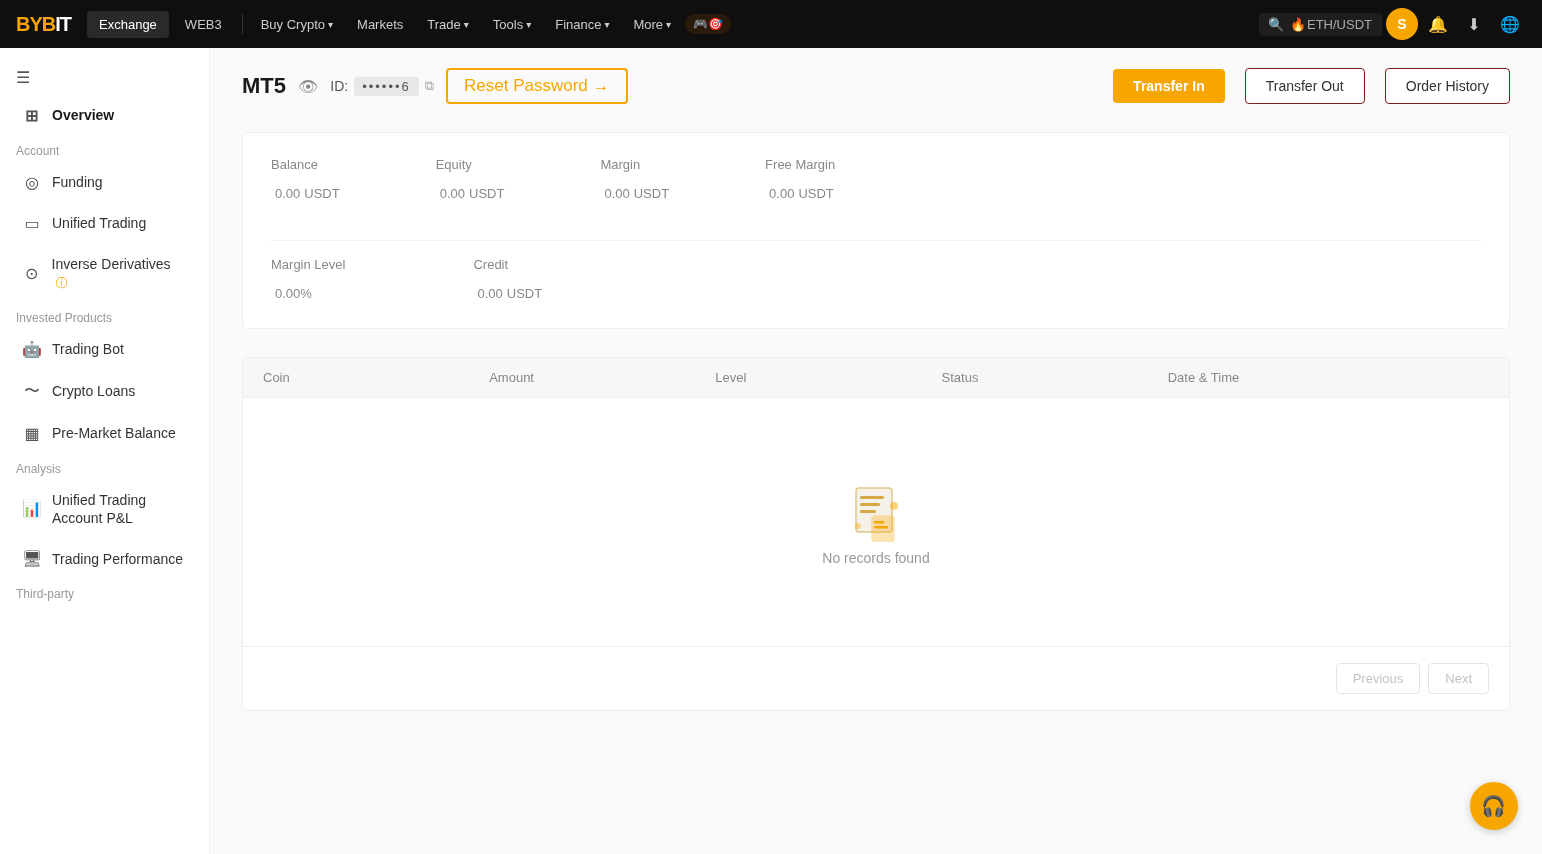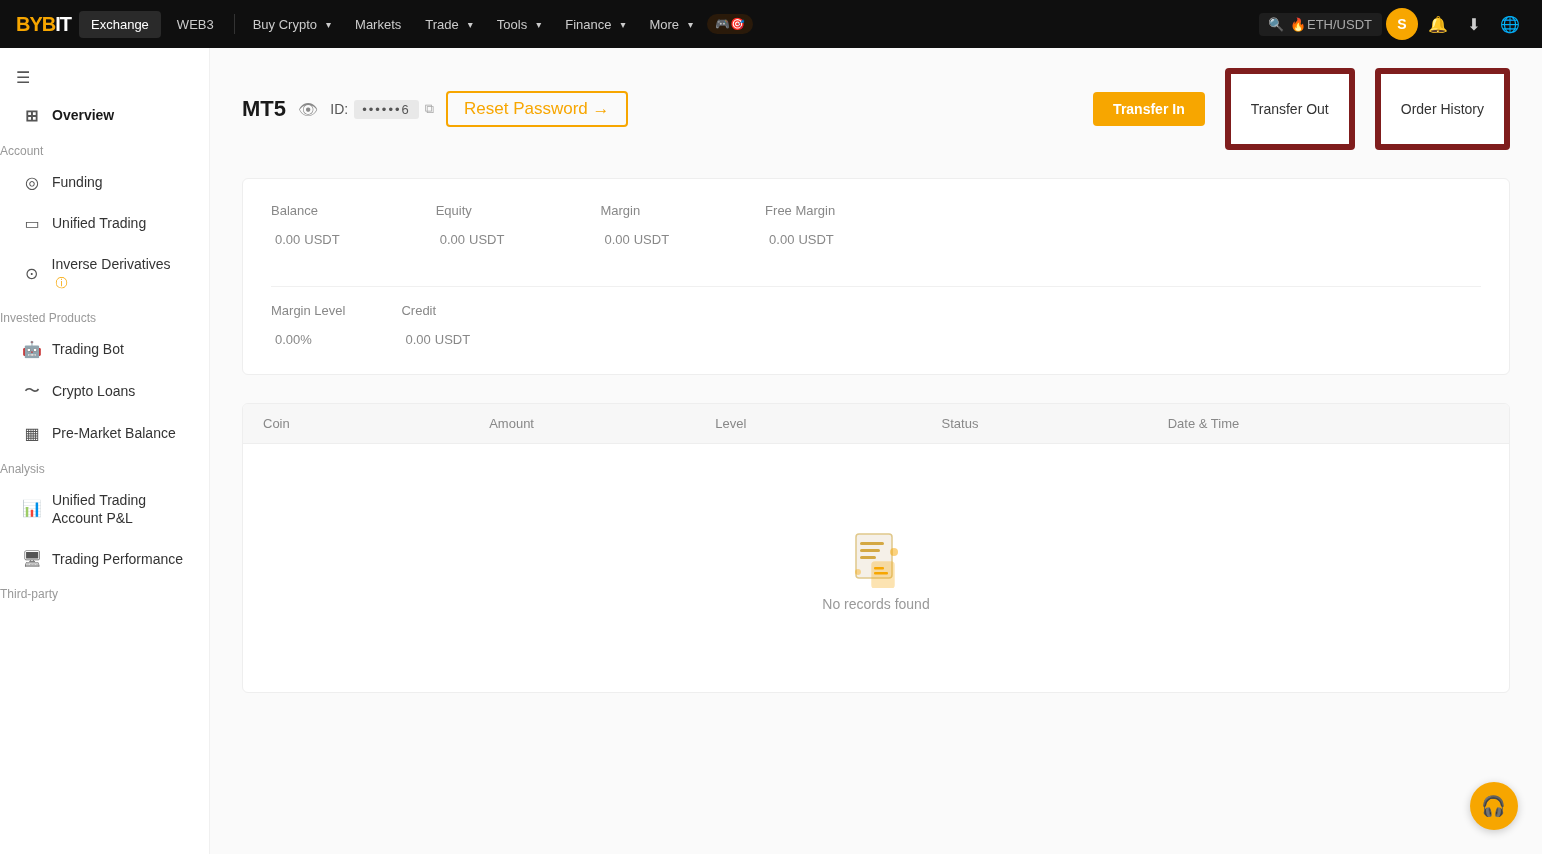--- a/index.html
+++ b/index.html
@@ -4,29 +4,29 @@
   <style>
     * { box-sizing: border-box; margin: 0; padding: 0; }
     body { font-family: -apple-system, BlinkMacSystemFont, 'Segoe UI', sans-serif; background: #fff; color: #1a1a1a; font-size: 14px; }
 
     
     .topnav {
       display: flex; align-items: center; height: 48px;
       background: #0f0f0f; color: #fff; padding: 0 16px; gap: 4px;
       position: fixed; top: 0; left: 0; right: 0; z-index: 100;
     }
-    .topnav-logo { font-weight: 900; font-size: 20px; letter-spacing: -1px; color: #fff; margin-right: 4px; }
+    .topnav-logo { font-weight: 900; font-size: 20px; letter-spacing: -1px; color: #fff; margin-right: 12px; }
     .topnav-logo span { color: #f7a600; }
     .topnav-tab {
       padding: 6px 12px; border-radius: 4px; font-size: 13px; cursor: pointer; color: #ccc;
     }
     .topnav-tab.active { background: #2a2a2a; color: #fff; }
     .topnav-divider { width: 1px; height: 20px; background: #333; margin: 0 4px; }
     .topnav-link {
-      padding: 6px 10px; font-size: 13px; cursor: pointer; color: #ccc; display: flex; align-items: center; gap: 9px;
+      padding: 6px 10px; font-size: 13px; cursor: pointer; color: #ccc; display: flex; align-items: center; gap: 3px;
     }
     .chevron-down { font-size: 10px; }
     .topnav-spacer { flex: 1; }
     .topnav-search {
       display: flex; align-items: center; background: #1e1e1e; border-radius: 4px;
       padding: 4px 10px; gap: 6px; color: #aaa; font-size: 13px; cursor: pointer;
     }
     .topnav-icons { display: flex; align-items: center; gap: 4px; }
     .topnav-icon-btn {
       width: 32px; height: 32px; display: flex; align-items: center; justify-content: center;
@@ -47,21 +47,21 @@
 
     
     .sidebar {
       width: 210px; min-width: 210px; background: #fff; border-right: 1px solid #f0f0f0;
       overflow-y: auto; padding: 12px 0;
     }
     .sidebar-hamburger {
       padding: 8px 16px; cursor: pointer; font-size: 16px; color: #555; display: flex; align-items: center;
     }
     .sidebar-section-label {
-      padding: 8px 0 4px; font-size: 12px; color: #999; font-weight: 500;
+      padding: 8px 16px 4px; font-size: 12px; color: #999; font-weight: 500;
     }
     .sidebar-item {
       display: flex; align-items: center; gap: 10px;
       padding: 11px 16px; cursor: pointer; color: #333; font-size: 14px; font-weight: 500;
       border-radius: 4px; margin: 0 6px;
     }
     .sidebar-item.active { color: #1a1a1a; font-weight: 700; }
     .sidebar-item-icon { font-size: 16px; color: #555; width: 20px; text-align: center; }
     .sidebar-item-text { line-height: 1.3; }
 
@@ -81,35 +81,35 @@
       border: 2px solid #f7a600; color: #f7a600; background: transparent;
       padding: 6px 16px; border-radius: 4px; font-size: 17px; font-weight: 500;
       cursor: pointer; display: flex; align-items: center; gap: 6px;
     }
     .header-spacer { flex: 1; }
     .btn-transfer-in {
       background: #f7a600; color: #fff; border: none;
       padding: 9px 20px; border-radius: 4px; font-size: 14px; font-weight: 600; cursor: pointer;
     }
     .btn-outline {
-      background: #fff; color: #333; border: 6px solid #7f1d1d;
-      padding: 27px 20px; border-radius: 4px; font-size: 14px; font-weight: 500; cursor: pointer;
+      background: #fff; color: #333; border: 1px solid #7f1d1d;
+      padding: 9px 20px; border-radius: 4px; font-size: 14px; font-weight: 500; cursor: pointer;
       margin-left: 8px;
     }
     .balance-item { padding: 0 16px 0 0; }
     .balance-item:first-child { padding-left: 0; }
     .balance-label { font-size: 13px; color: #888; margin-bottom: 6px; }
     .balance-value { font-size: 22px; font-weight: 700; }
     .balance-value span { font-size: 13px; font-weight: 400; color: #888; margin-left: 4px; }
     .combined-balance-section {
       background: #fff; border: 1px solid #eee; border-radius: 6px;
       padding: 24px 28px; margin-bottom: 28px;
     }
     .balance-row { display: flex; gap: 80px; margin-bottom: 36px; }
-    .balance-row2 { display: flex; gap: 40px; align-items: flex-end; }
+    .balance-row2 { display: flex; gap: 112px; align-items: flex-end; }
 
     
     .table-container { background: #fff; border: 1px solid #eee; border-radius: 6px; overflow: hidden; }
     .table-header {
       display: grid; grid-template-columns: 1fr 1fr 1fr 1fr 1.5fr;
       background: #f7f7f7; padding: 12px 20px;
       border-bottom: 1px solid #eee;
       gap: 12px;
     }
     .table-header-cell { font-size: 13px; color: #888; font-weight: 500; }
@@ -315,19 +315,23 @@
           <rect x="16" y="25" width="20" height="3" rx="1.5" fill="#d4a843"></rect>
           <rect x="16" y="32" width="16" height="3" rx="1.5" fill="#d4a843"></rect>
           <rect x="28" y="38" width="22" height="26" rx="3" fill="#f7a600" opacity="0.3" stroke="#f7a600" stroke-width="1.5"></rect>
           <rect x="30" y="43" width="10" height="2.5" rx="1" fill="#f7a600"></rect>
           <rect x="30" y="48" width="14" height="2.5" rx="1" fill="#f7a600"></rect>
           <circle cx="50" cy="28" r="4" fill="#f7a600" opacity="0.5"></circle>
           <circle cx="14" cy="48" r="3" fill="#f7a600" opacity="0.4"></circle>
         </svg>
         <div style="color:#999; font-size:14px; margin-top:8px;">No records found</div>
       </div>
+      <div class="table-pagination">
+        <button class="pagination-btn" disabled="">Previous</button>
+        <button class="pagination-btn" disabled="">Next</button>
+      </div>
     </div>
   </main>
 </div>
 
 <div class="support-btn">
   <span>🎧</span>
 </div>
 
 </body></html>

